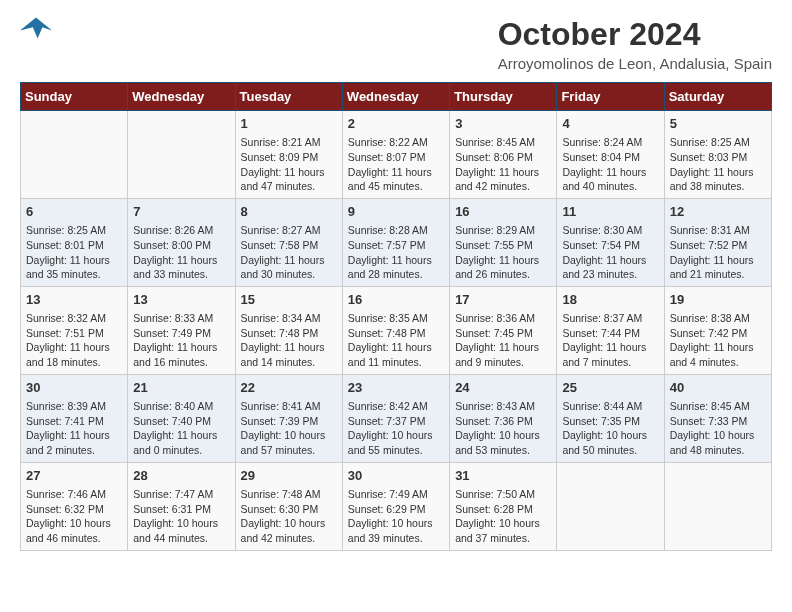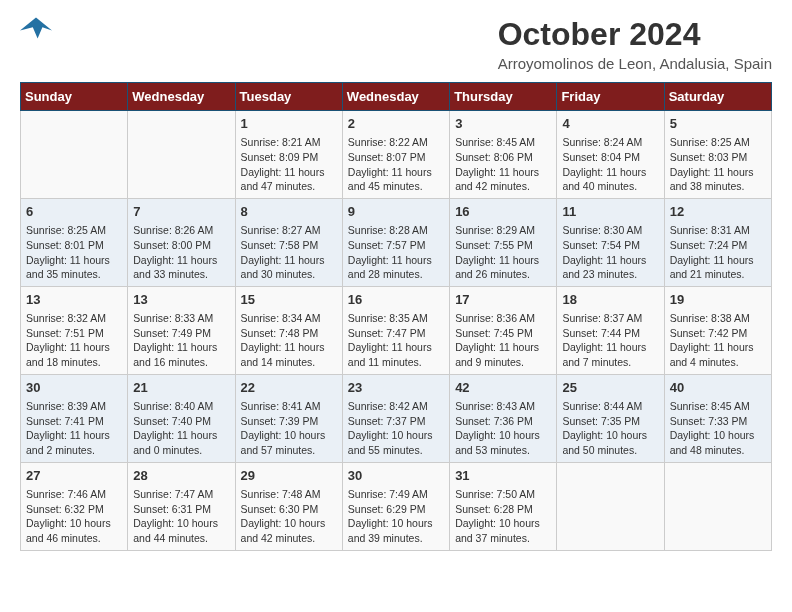--- a/index.html
+++ b/index.html
@@ -182,21 +182,21 @@
         </td>
         <td>
           <span class="day-number">11</span>
           <div class="day-info">Sunrise: 8:30 AM
 Sunset: 7:54 PM
 Daylight: 11 hours and 23 minutes.</div>
         </td>
         <td>
           <span class="day-number">12</span>
           <div class="day-info">Sunrise: 8:31 AM
-Sunset: 7:24 PM
+Sunset: 7:52 PM
 Daylight: 11 hours and 21 minutes.</div>
         </td>
       </tr>
       <tr>
         <td>
           <span class="day-number">13</span>
           <div class="day-info">Sunrise: 8:32 AM
 Sunset: 7:51 PM
 Daylight: 11 hours and 18 minutes.</div>
         </td>
@@ -208,21 +208,21 @@
         </td>
         <td>
           <span class="day-number">15</span>
           <div class="day-info">Sunrise: 8:34 AM
 Sunset: 7:48 PM
 Daylight: 11 hours and 14 minutes.</div>
         </td>
         <td>
           <span class="day-number">16</span>
           <div class="day-info">Sunrise: 8:35 AM
-Sunset: 7:47 PM
+Sunset: 7:48 PM
 Daylight: 11 hours and 11 minutes.</div>
         </td>
         <td>
           <span class="day-number">17</span>
           <div class="day-info">Sunrise: 8:36 AM
 Sunset: 7:45 PM
 Daylight: 11 hours and 9 minutes.</div>
         </td>
         <td>
           <span class="day-number">18</span>
@@ -256,21 +256,21 @@
 Sunset: 7:39 PM
 Daylight: 10 hours and 57 minutes.</div>
         </td>
         <td>
           <span class="day-number">23</span>
           <div class="day-info">Sunrise: 8:42 AM
 Sunset: 7:37 PM
 Daylight: 10 hours and 55 minutes.</div>
         </td>
         <td>
-          <span class="day-number">42</span>
+          <span class="day-number">24</span>
           <div class="day-info">Sunrise: 8:43 AM
 Sunset: 7:36 PM
 Daylight: 10 hours and 53 minutes.</div>
         </td>
         <td>
           <span class="day-number">25</span>
           <div class="day-info">Sunrise: 8:44 AM
 Sunset: 7:35 PM
 Daylight: 10 hours and 50 minutes.</div>
         </td>

